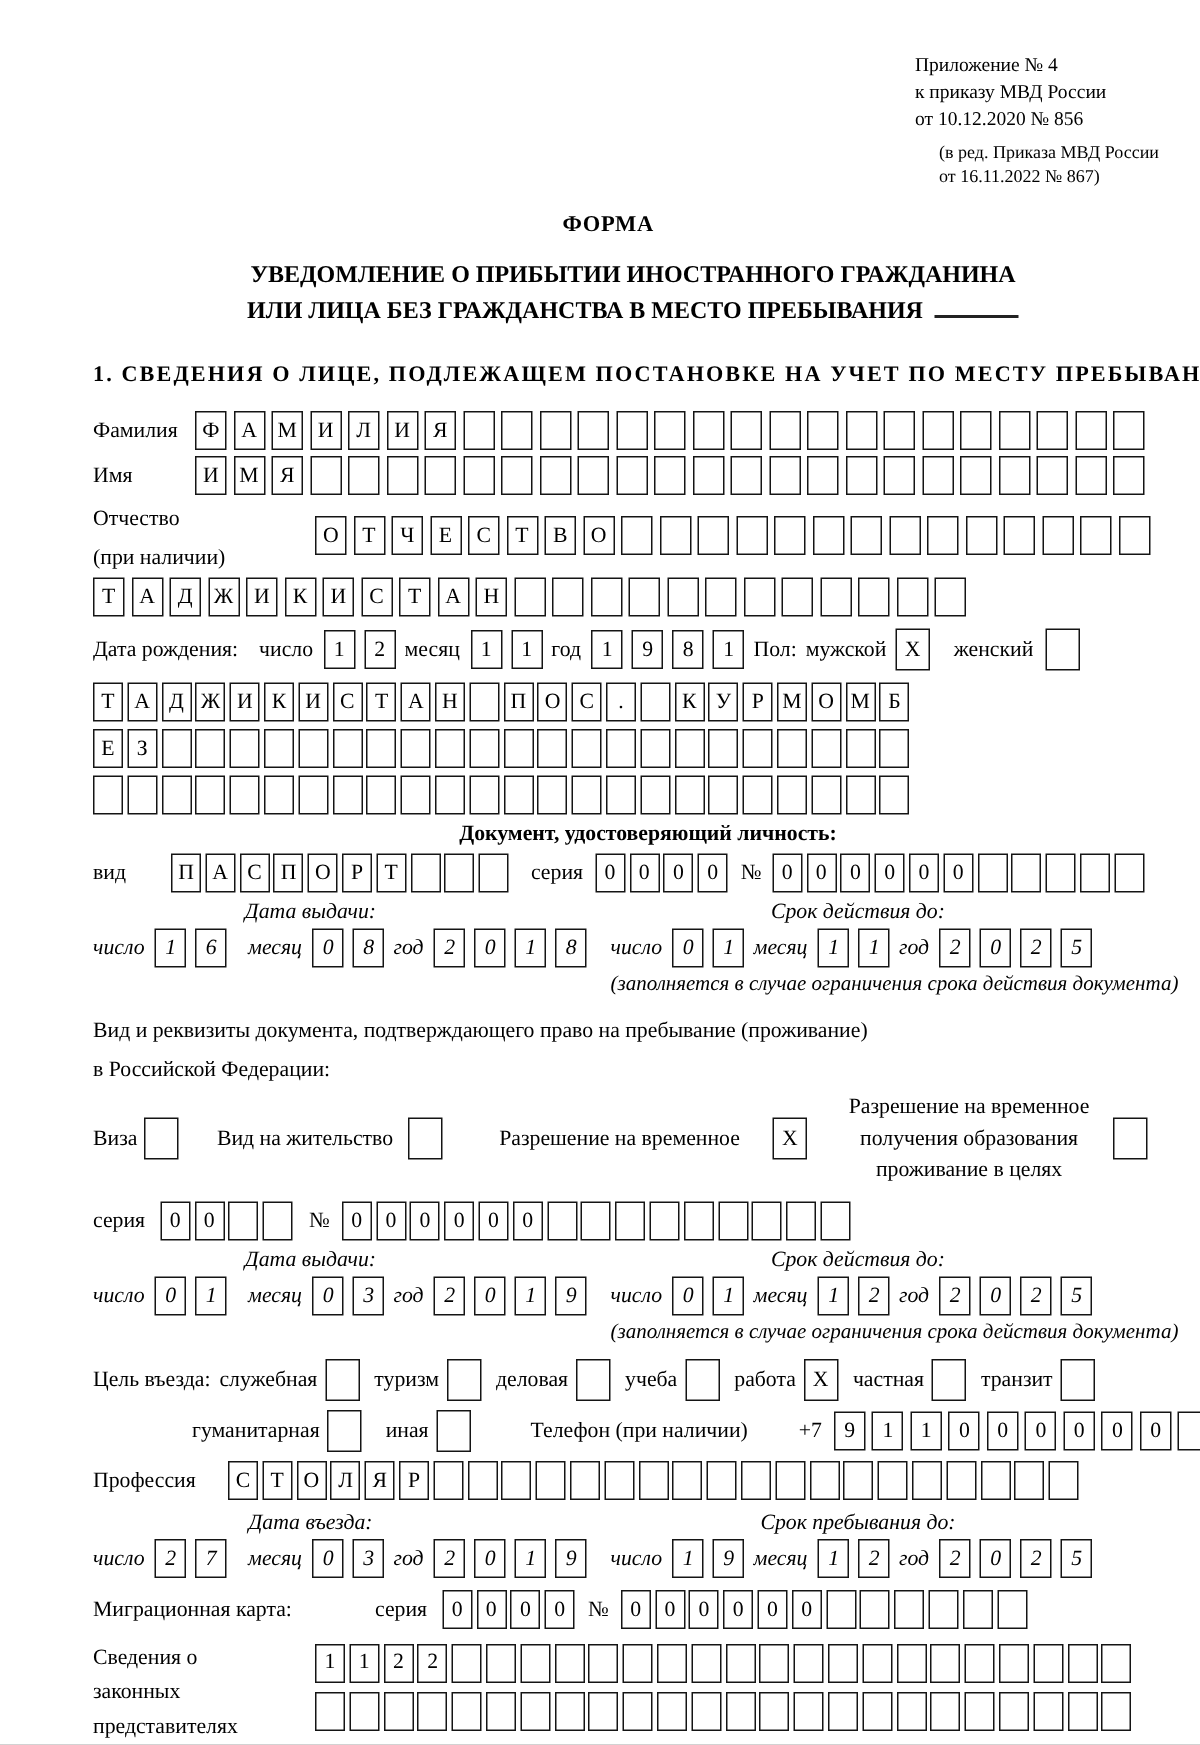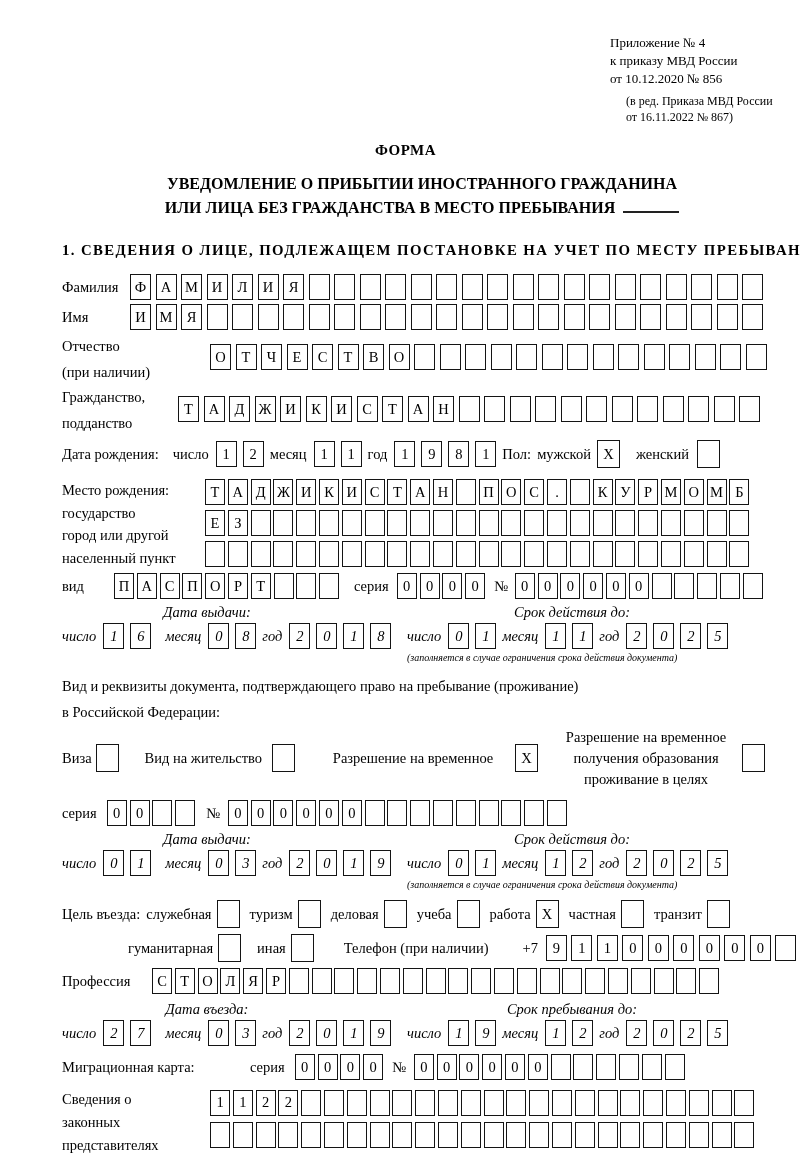--- a/index.html
+++ b/index.html
@@ -29,21 +29,21 @@
   .cells.tight .cell { width:20px; margin-right:2.8px; }
   .cells.dates .cell { margin-right:6px; }
   .cells.cb .cell { width:23px; height:28px; margin-right:0; }
   .dl { margin-right:7px; }
   .date-cols { display:flex; margin-top:2px;font-style:italic; }
   .date-col-l { width:345px; flex:none; }
   .date-head { text-align:center; margin-bottom:2px; }
   .date-col-l .date-head { width:290px; }
   .date-col-r .date-head { width:330px; }
   .date-line { display:flex; align-items:center; }
-  .note { font-size:10px; margin-top:3px; white-space:nowrap; }
+  .note { font-size:14px; margin-top:3px; white-space:nowrap; }
   .doc-heading { text-align:center; font-weight:bold; font-size:14.5px; margin:2px 0 4px 140px; width:460px; }
   .perm-label { text-align:center; line-height:1.45; flex:none; }
   .opt { display:inline-flex; align-items:center; }
   .opt .lbl { margin-right:5px; }
 </style>
 </head>
 <body>
 
 <div class="page">
 
@@ -151,24 +151,20 @@
         <span class="cell"></span>
         <span class="cell"></span>
         <span class="cell"></span>
         <span class="cell"></span>
         <span class="cell"></span>
         <span class="cell"></span>
       </div>
   </div>
 
   <div class="row">
-    <div class="lbl" style="width:116px; padding-top:3px">
-      <div>Гражданство,</div>
-      <div style="margin-top:8px">подданство</div>
-    </div>
     <div class="cells">
         <span class="cell">Т</span>
         <span class="cell">А</span>
         <span class="cell">Д</span>
         <span class="cell">Ж</span>
         <span class="cell">И</span>
         <span class="cell">К</span>
         <span class="cell">И</span>
         <span class="cell">С</span>
         <span class="cell">Т</span>
@@ -213,26 +209,20 @@
     <div class="cells cb">
         <span class="cell">X</span>
       </div>
     <span style="margin:0 8px 0 16px">женский</span>
     <div class="cells cb">
         <span class="cell"></span>
       </div>
   </div>
 
   <div class="row" style="margin-top:8px">
-    <div class="lbl" style="width:143px; padding-top:3px; line-height:1.55">
-      <div>Место рождения:</div>
-      <div>государство</div>
-      <div>город или другой</div>
-      <div>населенный пункт</div>
-    </div>
     <div>
       <div class="cells tight" style="margin-bottom:5px">
           <span class="cell">Т</span>
           <span class="cell">А</span>
           <span class="cell">Д</span>
           <span class="cell">Ж</span>
           <span class="cell">И</span>
           <span class="cell">К</span>
           <span class="cell">И</span>
           <span class="cell">С</span>
@@ -301,20 +291,21 @@
           <span class="cell"></span>
           <span class="cell"></span>
           <span class="cell"></span>
           <span class="cell"></span>
           <span class="cell"></span>
           <span class="cell"></span>
         </div>
     </div>
   </div>
 
+  <div class="doc-heading">Документ, удостоверяющий личность:</div>
 
   <div class="row center">
     <span class="lbl" style="width:52px">вид</span>
     <div class="cells tight">
         <span class="cell">П</span>
         <span class="cell">А</span>
         <span class="cell">С</span>
         <span class="cell">П</span>
         <span class="cell">О</span>
         <span class="cell">Р</span>
@@ -552,21 +543,21 @@
         <span class="cells cb">
           <span class="cell"></span>
         </span>
       </span>
     <span class="opt" style="margin-left:16px">
         <span class="lbl">иная</span>
         <span class="cells cb">
           <span class="cell"></span>
         </span>
       </span>
-    <span class="lbl" style="margin-left:30px">Телефон (при наличии)</span>
+    <span class="lbl" style="margin-left:40px">Телефон (при наличии)</span>
     <span class="lbl" style="margin:0 8px 0 34px">+7</span>
     <div class="cells">
         <span class="cell">9</span>
         <span class="cell">1</span>
         <span class="cell">1</span>
         <span class="cell">0</span>
         <span class="cell">0</span>
         <span class="cell">0</span>
         <span class="cell">0</span>
         <span class="cell">0</span>

